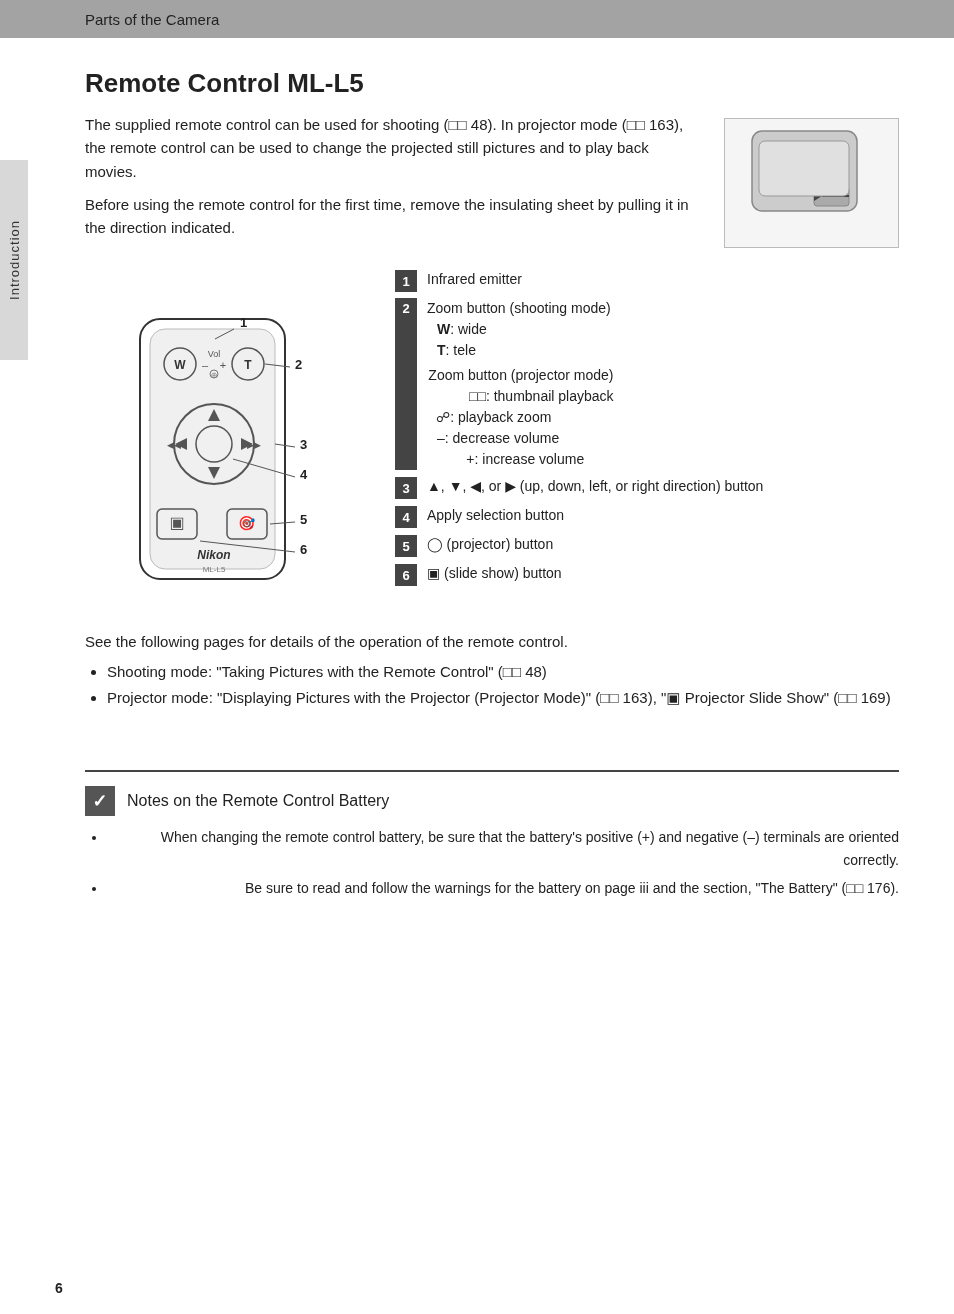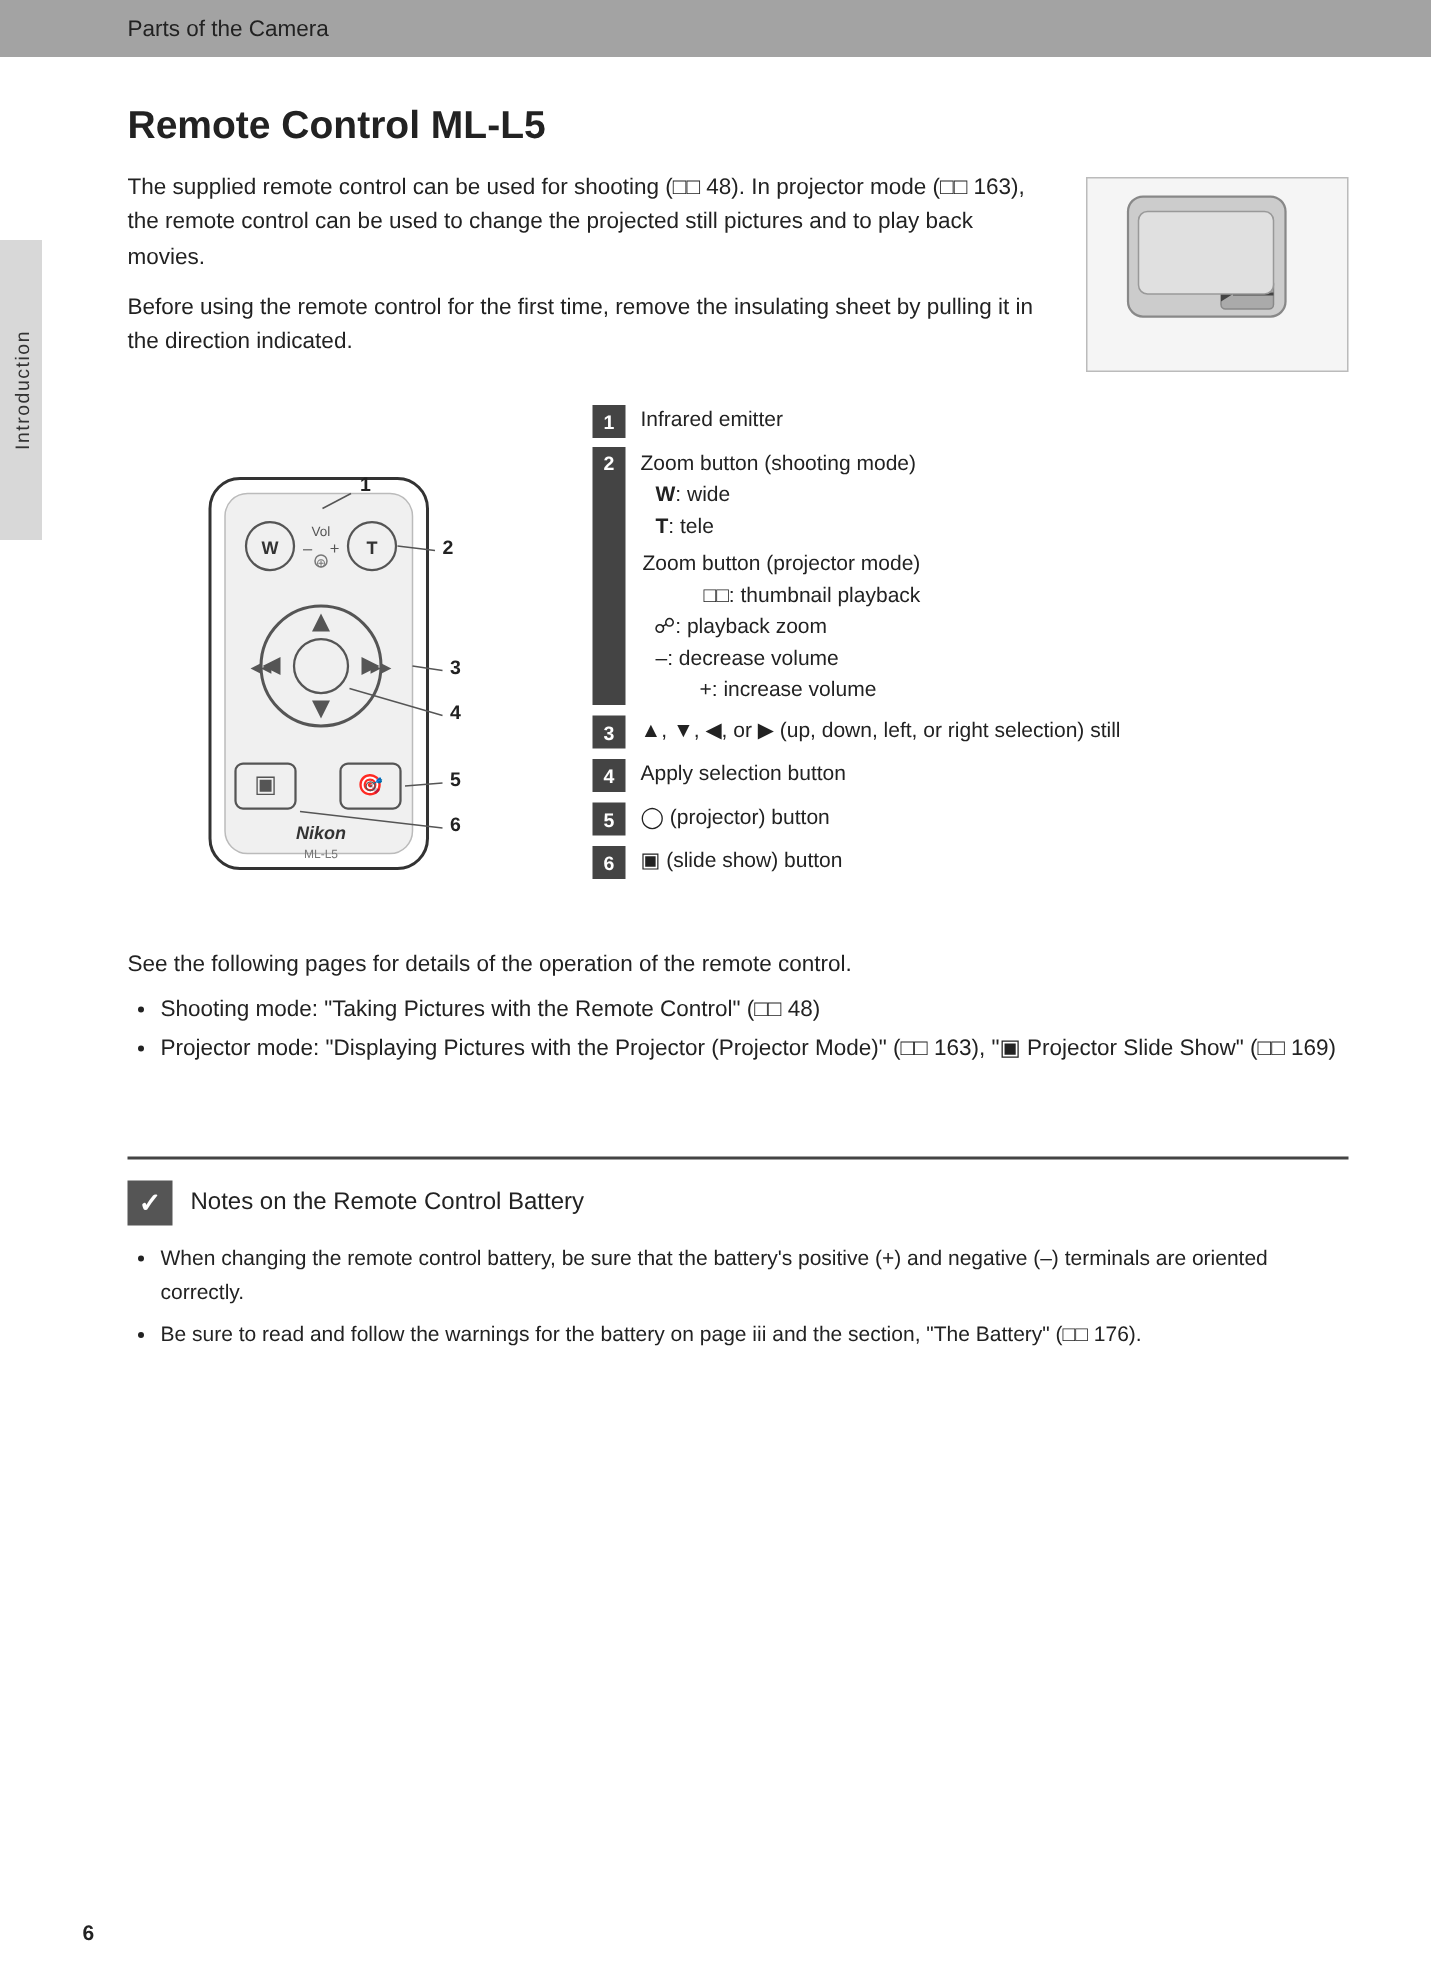--- a/index.html
+++ b/index.html
@@ -196,20 +196,21 @@
       font-weight: bold;
       margin-right: 12px;
       flex-shrink: 0;
     }
     .notes-title {
       font-size: 16px;
       font-weight: normal;
     }
     .notes-bullets {
       margin-left: 22px;
+      text-align: right;
     }
     .notes-bullets li {
       font-size: 14px;
       line-height: 1.6;
       list-style-type: disc;
       margin-bottom: 6px;
     }
 
     
     .page-number {
@@ -342,21 +343,21 @@
           <div style="margin-top:4px;text-align:right;">Zoom button (projector mode)</div>
           <div style="margin-left:10px;padding-left:32px;">□□: thumbnail playback</div>
           <div style="margin-left:9px;">☍: playback zoom</div>
           <div style="margin-left:10px;">–: decrease volume</div>
           <div style="margin-left:10px;text-align:center;">+: increase volume</div>
         </div>
       </div>
 
       <div class="parts-list-item" style="margin-top:6px;">
         <div class="num-badge">3</div>
-        <div class="part-desc">▲, ▼, ◀, or ▶ (up, down, left, or right selection) still</div>
+        <div class="part-desc">▲, ▼, ◀, or ▶ (up, down, left, or right direction) button</div>
       </div>
 
       <div class="parts-list-item" style="margin-top:6px;">
         <div class="num-badge">4</div>
         <div class="part-desc">Apply selection button</div>
       </div>
 
       <div class="parts-list-item" style="margin-top:6px;">
         <div class="num-badge">5</div>
         <div class="part-desc">◯ (projector) button</div>

